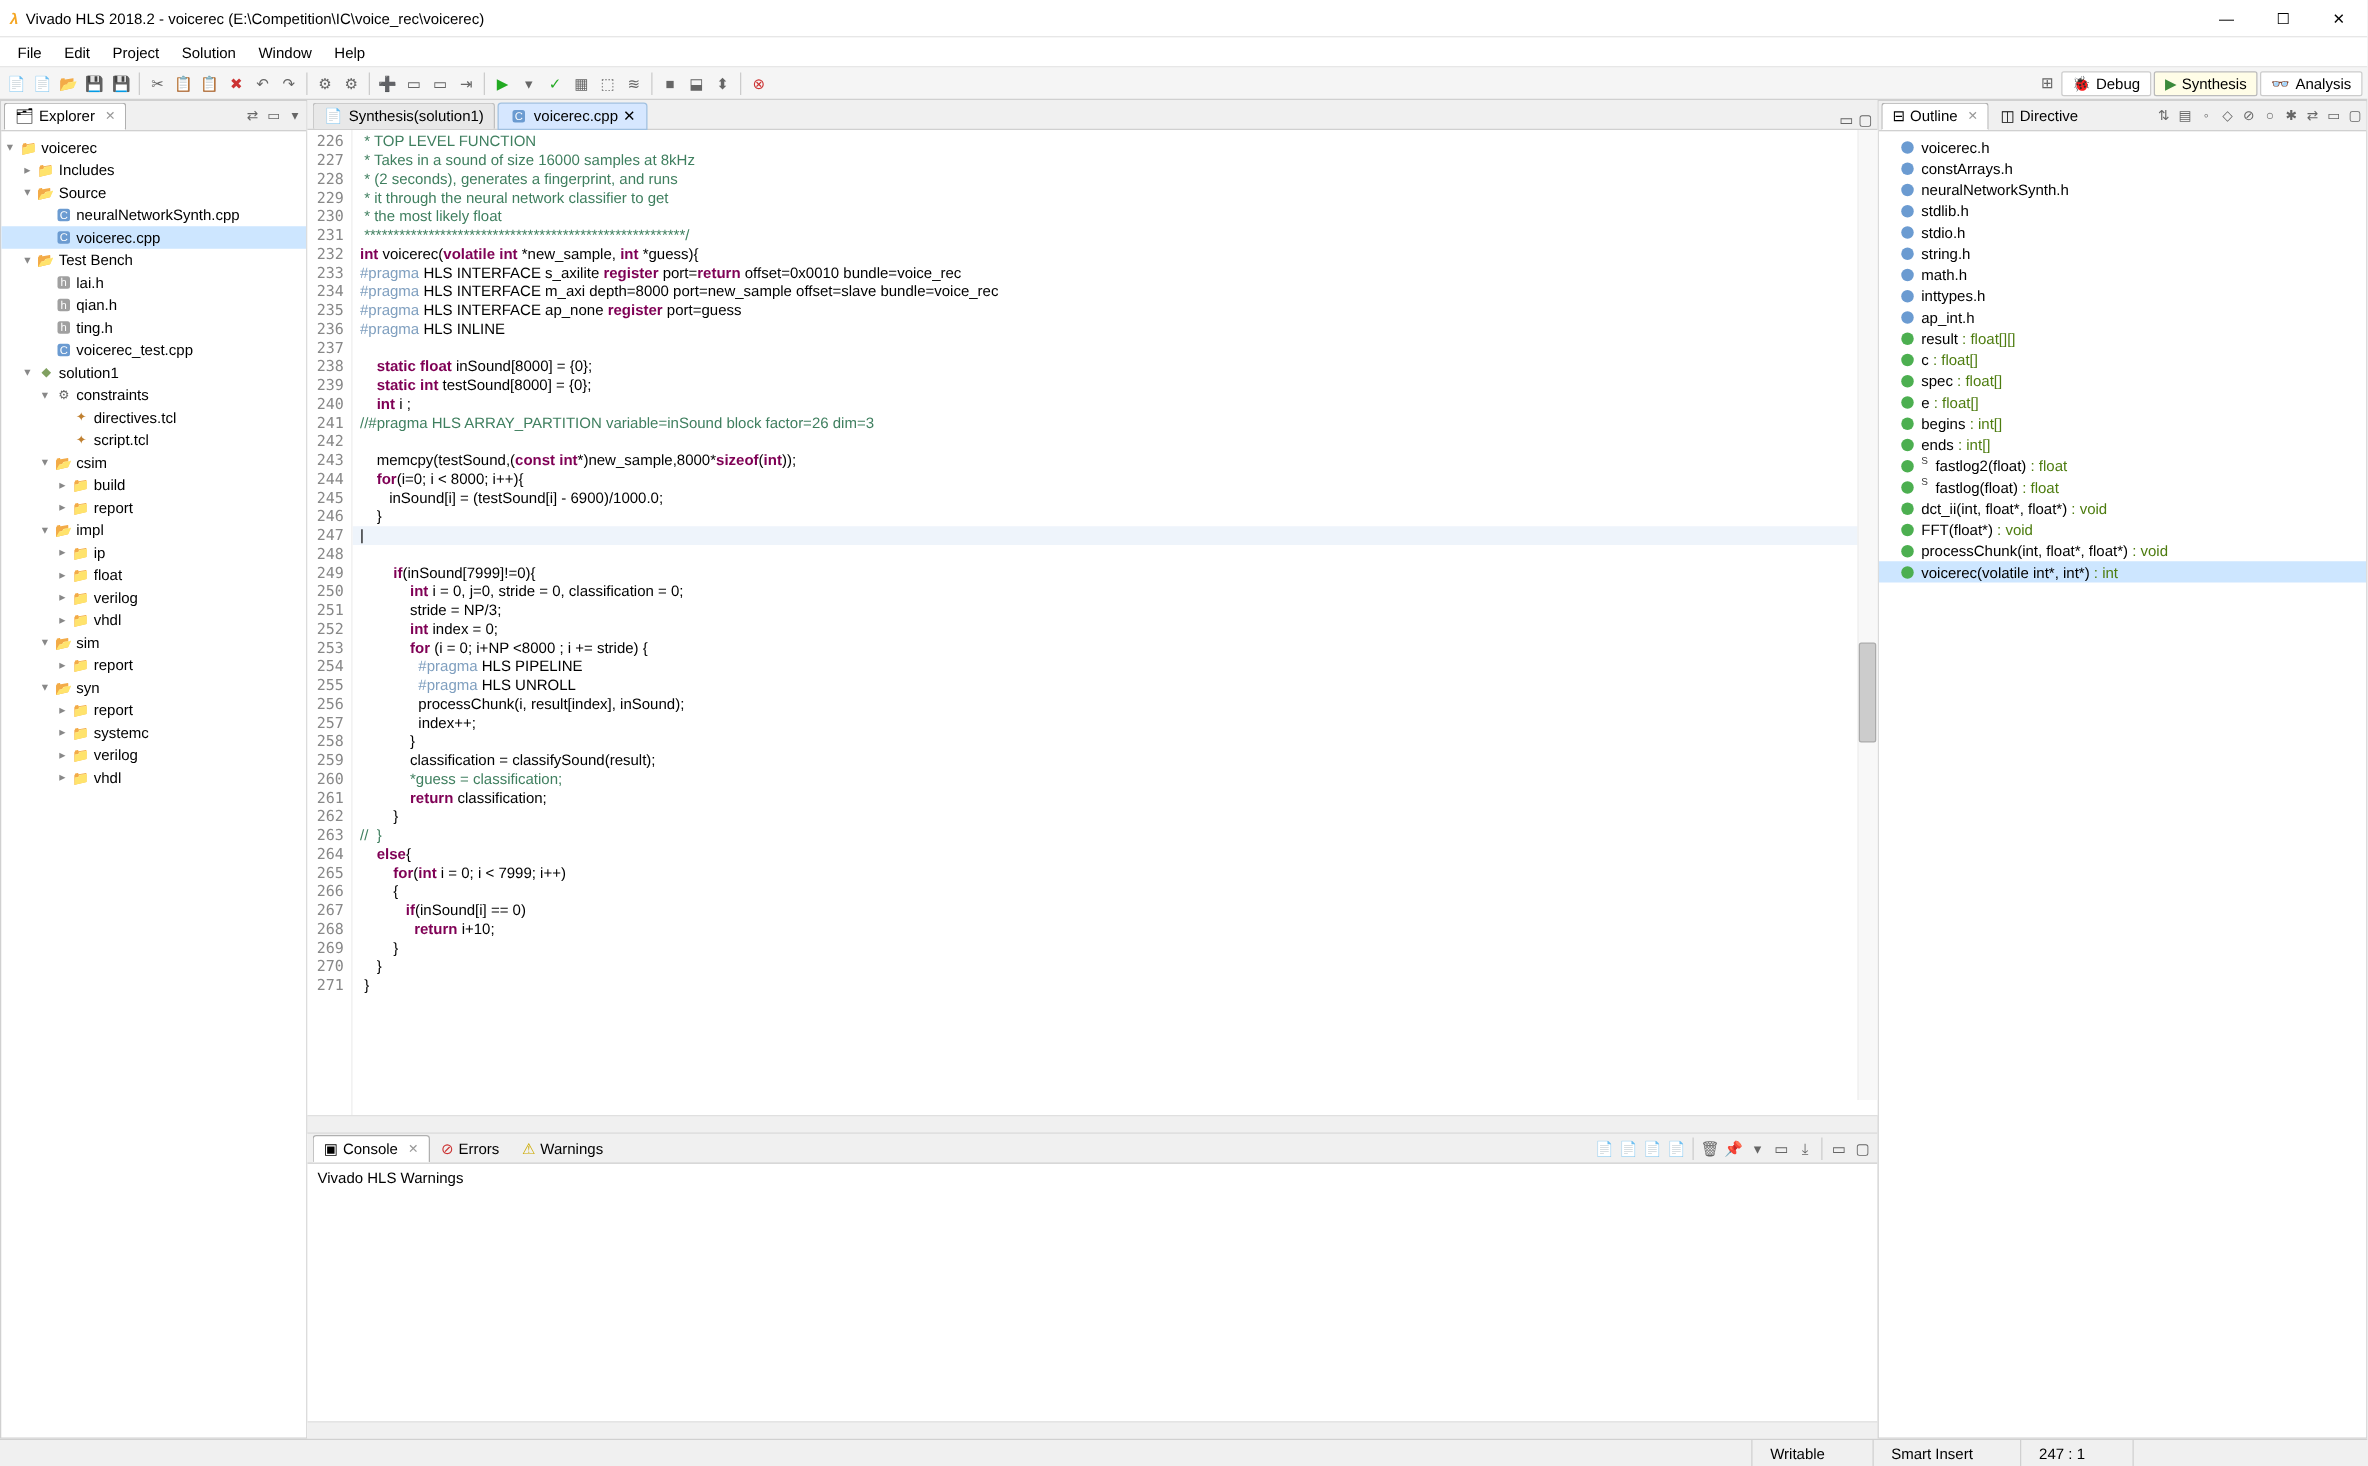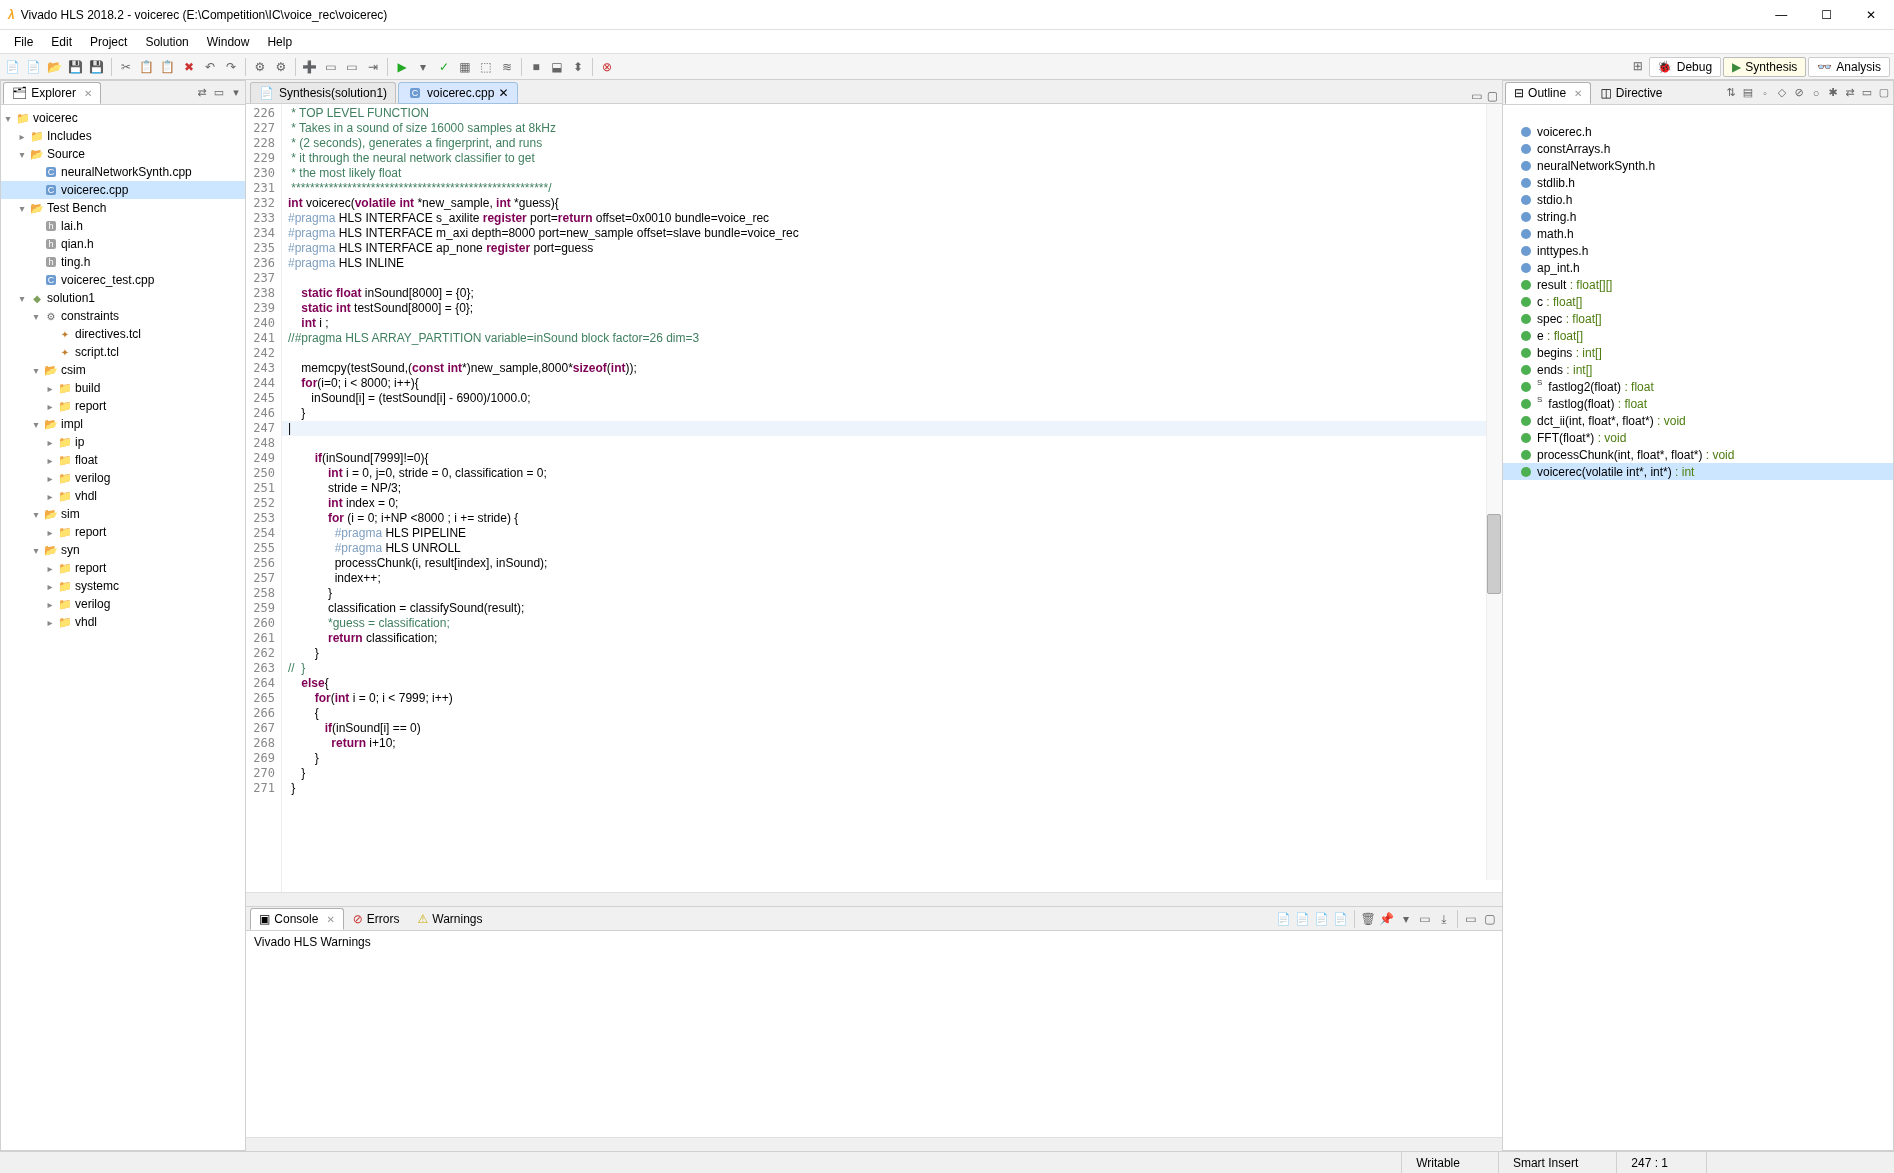--- a/index.html
+++ b/index.html
@@ -43,21 +43,21 @@
 .ed-tab.blue { background:#d6e7ff; border-color:#a0c0e0;}
 .ed-tab .tico { margin:0;}
 .ed-controls { margin-left:auto; display:flex; gap:4px; color:#666; font-size:11px;}
 .code-wrap { flex:1; display:flex; overflow:hidden; background:#fff; position:relative;}
 .gutter { width:36px; background:#fff; text-align:right; padding:2px 6px 2px 0; color:#888; font-family:Consolas,monospace; font-size:12px; line-height:15px; border-right:1px solid #eee;}
 .code { flex:1; padding:2px 6px; font-family:Consolas,monospace; font-size:12px; line-height:15px; overflow:auto; white-space:pre;}
 .code .cursor-line { background:#eef4fb; display:block; margin:0 -6px; padding:0 6px;}
 .sc-thumb { position:absolute; right:1px; top:410px; width:14px; height:80px; background:#ccc; border:1px solid #aaa; border-radius:2px;}
 .ruler { position:absolute; right:0; top:0; bottom:12px; width:16px; background:#f8f8f8; border-left:1px solid #eee;}
 .kw{color:#7f0055;font-weight:bold;} .dir{color:#7f9fbf;} .cm{color:#3f7f5f;}
-.outline-list { flex:1; overflow:auto; padding:18px 0;}
+.outline-list { flex:1; overflow:auto; padding:4px 0;}
 .ol-item { display:flex; align-items:center; height:17px; padding:0 6px 0 18px; gap:6px; white-space:nowrap;}
 .ol-item.selected { background:#cde6ff;}
 .dot{width:10px;height:10px;border-radius:50%;display:inline-block;}
 .dot.blue{background:#6b9bd1;} .dot.green{background:#4caf50;}
 .ol-sup { font-size:8px; color:#333; position:relative; top:-4px;}
 .ol-type { color:#4d7c0f;}
 .console-panel { height:245px; background:#fff; border-top:1px solid #d0d0d0; display:flex; flex-direction:column;}
 .con-tabs { height:24px; display:flex; align-items:center; background:#f0f0f0; border-bottom:1px solid #d0d0d0; padding:0 4px;}
 .con-body { flex:1; padding:4px 8px; overflow:hidden;}
 .con-tb { margin-left:auto; display:flex; gap:3px; align-items:center;}

